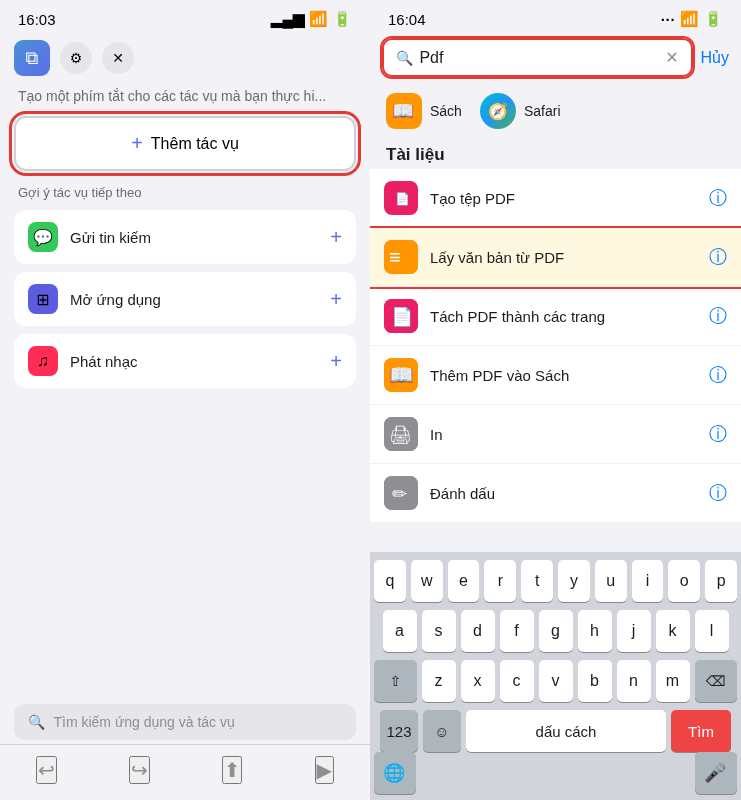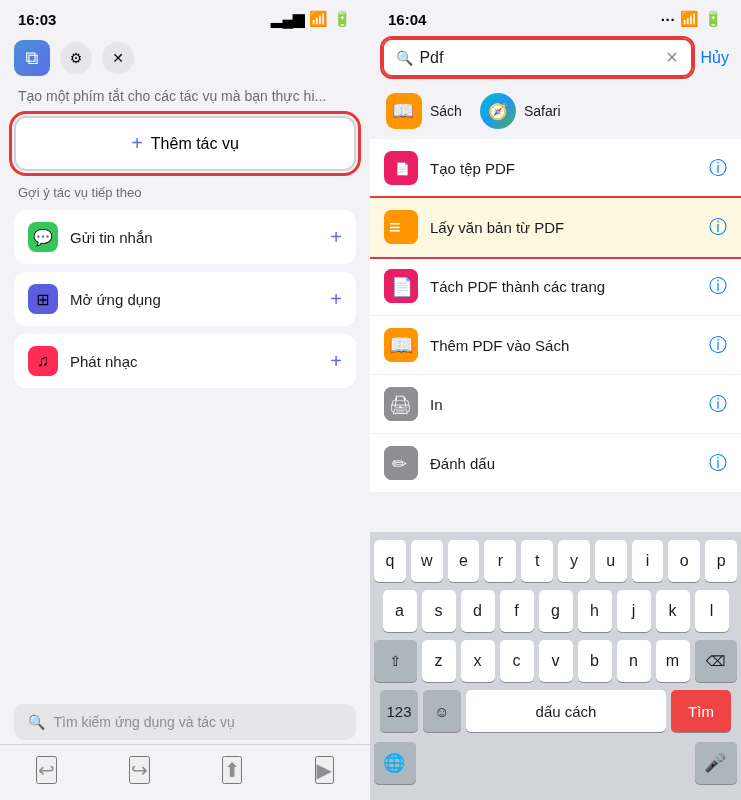--- a/index.html
+++ b/index.html
@@ -24,21 +24,21 @@
 
     .status-bar {
       display: flex;
       justify-content: space-between;
       align-items: center;
       padding: 10px 18px 4px 18px;
       font-size: 15px;
       font-weight: 600;
     }
 
-    .status-time { font-weight: 700; font-size: 15px; }
+    .status-time { font-weight: 400; font-size: 15px; }
     .status-icons { display: flex; gap: 5px; align-items: center; }
 
     .header-bar {
       display: flex;
       align-items: center;
       padding: 8px 14px;
       gap: 10px;
     }
 
     .app-icon-shortcut {
@@ -367,21 +367,21 @@
 
     .key.num-key {
       max-width: 38px;
       font-size: 15px;
     }
 
     .bottom-bar-row {
       display: flex;
       gap: 5px;
       justify-content: center;
-      margin-bottom: 12px;
+      margin-bottom: 2px;
     }
   </style>
 </head>
 <body>
 
 <div class="left-panel">
 
   <div class="status-bar">
     <span class="status-time">16:03</span>
     <div class="status-icons">
@@ -406,21 +406,21 @@
   <div class="add-task-btn">
     <span class="plus">+</span>
     <span class="label">Thêm tác vụ</span>
   </div>
 
   <div class="suggestions-section">
     <div class="suggestions-title">Gợi ý tác vụ tiếp theo</div>
 
     <div class="suggestion-item">
       <div class="suggestion-icon icon-messages">💬</div>
-      <span class="suggestion-label">Gửi tin nhắn</span>
+      <span class="suggestion-label">Gửi tin kiếm</span>
       <span class="suggestion-plus">+</span>
     </div>
 
     <div class="suggestion-item">
       <div class="suggestion-icon icon-apps">⊞</div>
       <span class="suggestion-label">Mở ứng dụng</span>
       <span class="suggestion-plus">+</span>
     </div>
 
     <div class="suggestion-item">
@@ -467,20 +467,21 @@
     <div class="app-item">
       <div class="app-icon-books">📖</div>
       <span class="app-label">Sách</span>
     </div>
     <div class="app-item">
       <div class="app-icon-safari">🧭</div>
       <span class="app-label">Safari</span>
     </div>
   </div>
 
+  <div class="section-header">Tài liệu</div>
 
   <div>
 
     <div class="result-item">
       <div class="result-icon result-icon-pdf">
         <svg width="18" height="18" viewBox="0 0 18 18" fill="none">
             <rect width="18" height="18" rx="3" fill="#e91e63"></rect>
             <text x="3" y="14" font-size="12" fill="white">📄</text>
           </svg>
       </div>

